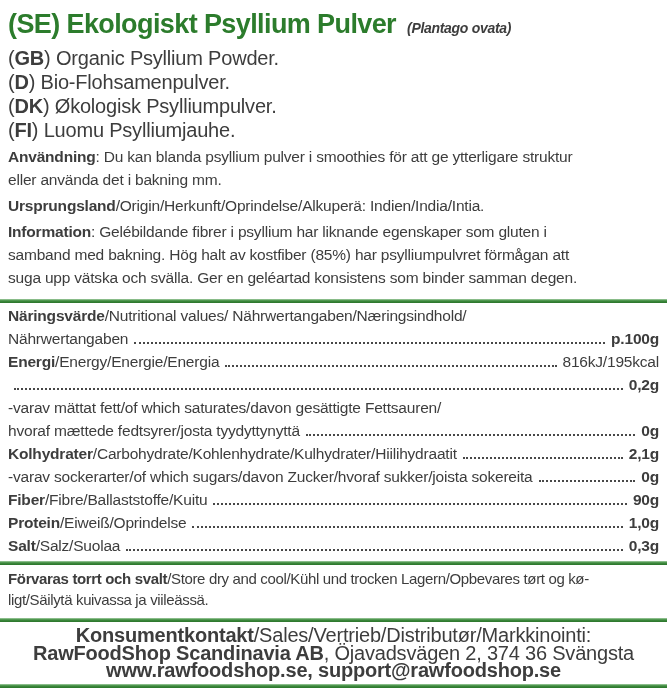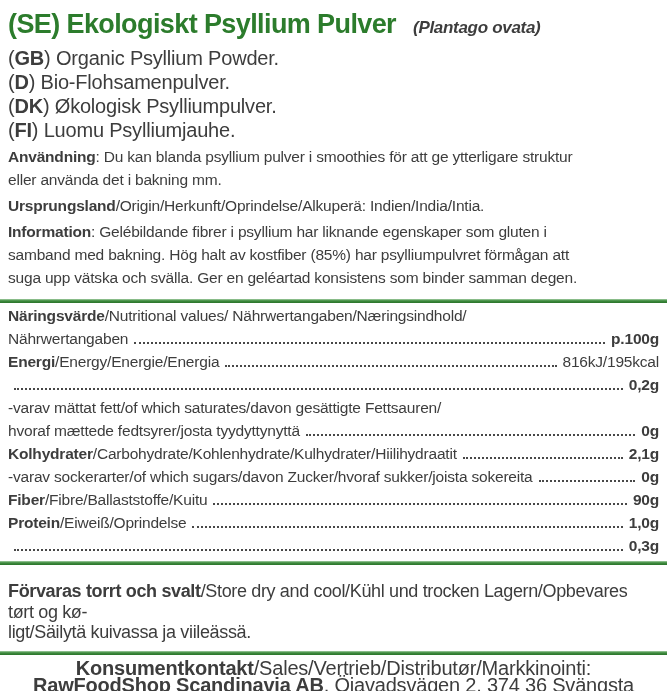--- a/index.html
+++ b/index.html
@@ -18,24 +18,24 @@
     font-size: 27px;
     line-height: 32px;
     font-weight: bold;
     color: #2c7c2c;
     letter-spacing: -0.6px;
     white-space: nowrap;
   }
   .title-latin {
     font-style: italic;
     font-weight: bold;
-    font-size: 17px;
+    font-size: 14px;
     color: #3d3d3d;
     letter-spacing: -0.3px;
-    margin-left: 17px;
+    margin-left: 11px;
   }
 
   .lang-line { font-size: 20px; line-height: 24px; white-space: nowrap; }
   .lang-line b { font-weight: bold; }
 
   .para {
     margin: 3px 0 0;
     font-size: 15.5px;
     line-height: 23px;
     white-space: pre-line;
@@ -58,22 +58,22 @@
   .leader {
     flex: 1;
     min-width: 12px;
     border-bottom: 2px dotted #484848;
     margin: 0 6px 4px 6px;
   }
   .nut-value { white-space: nowrap; }
   .vb { font-weight: bold; }
 
   .storage {
-    margin: 16px 0 0;
-    font-size: 18px;
+    margin: 4px 0 0;
+    font-size: 15px;
     line-height: 20.5px;
     letter-spacing: -0.35px;
     white-space: pre-line;
   }
   .storage b { font-weight: bold; }
 
   .footer {
     padding: 5px 8px 4px;
     text-align: center;
     font-size: 20px;
@@ -145,20 +145,21 @@
         <span class="nut-label"><b>Fiber</b><span>/Fibre/Ballaststoffe/Kuitu</span></span>
         <span class="leader"></span>
         <span class="nut-value vb">90g</span>
       </div>
       <div class="nut-row">
         <span class="nut-label"><b>Protein</b><span>/Eiweiß/Oprindelse</span></span>
         <span class="leader"></span>
         <span class="nut-value vb">1,0g</span>
       </div>
       <div class="nut-row">
+        <span class="nut-label"><b>Salt</b><span>/Salz/Suolaa</span></span>
         <span class="leader"></span>
         <span class="nut-value vb">0,3g</span>
       </div>
     </div>
 
   <div class="rule" id="rule2"></div>
 
   <p class="storage pad"><b>Förvaras torrt och svalt</b><span>/Store dry and cool/Kühl und trocken Lagern/Opbevares tørt og kø-
 ligt/Säilytä kuivassa ja viileässä.</span></p>
 

